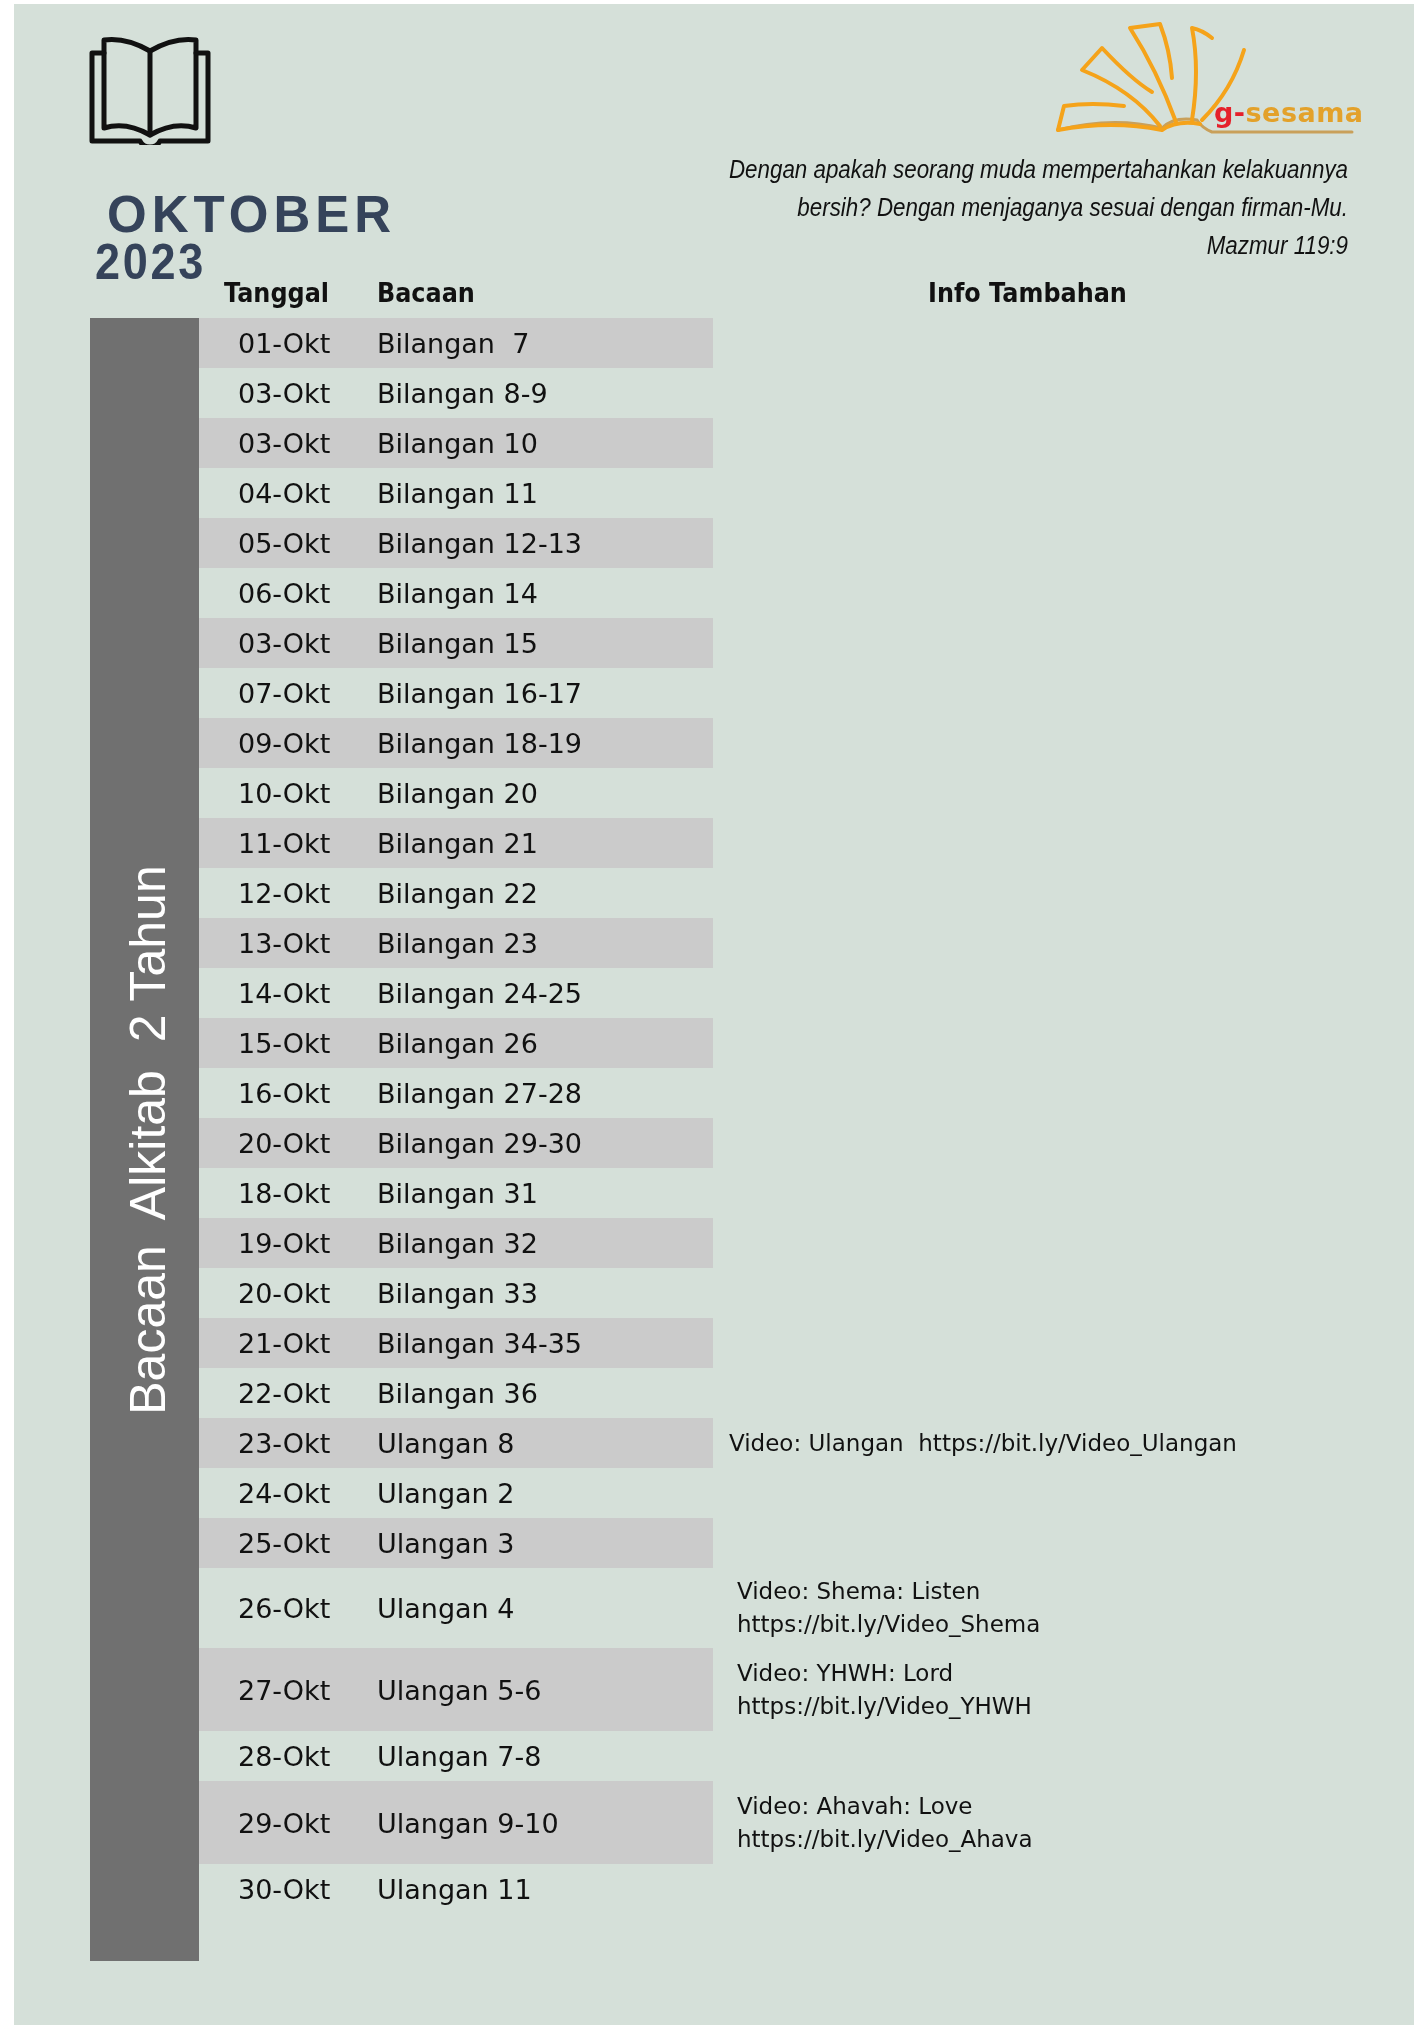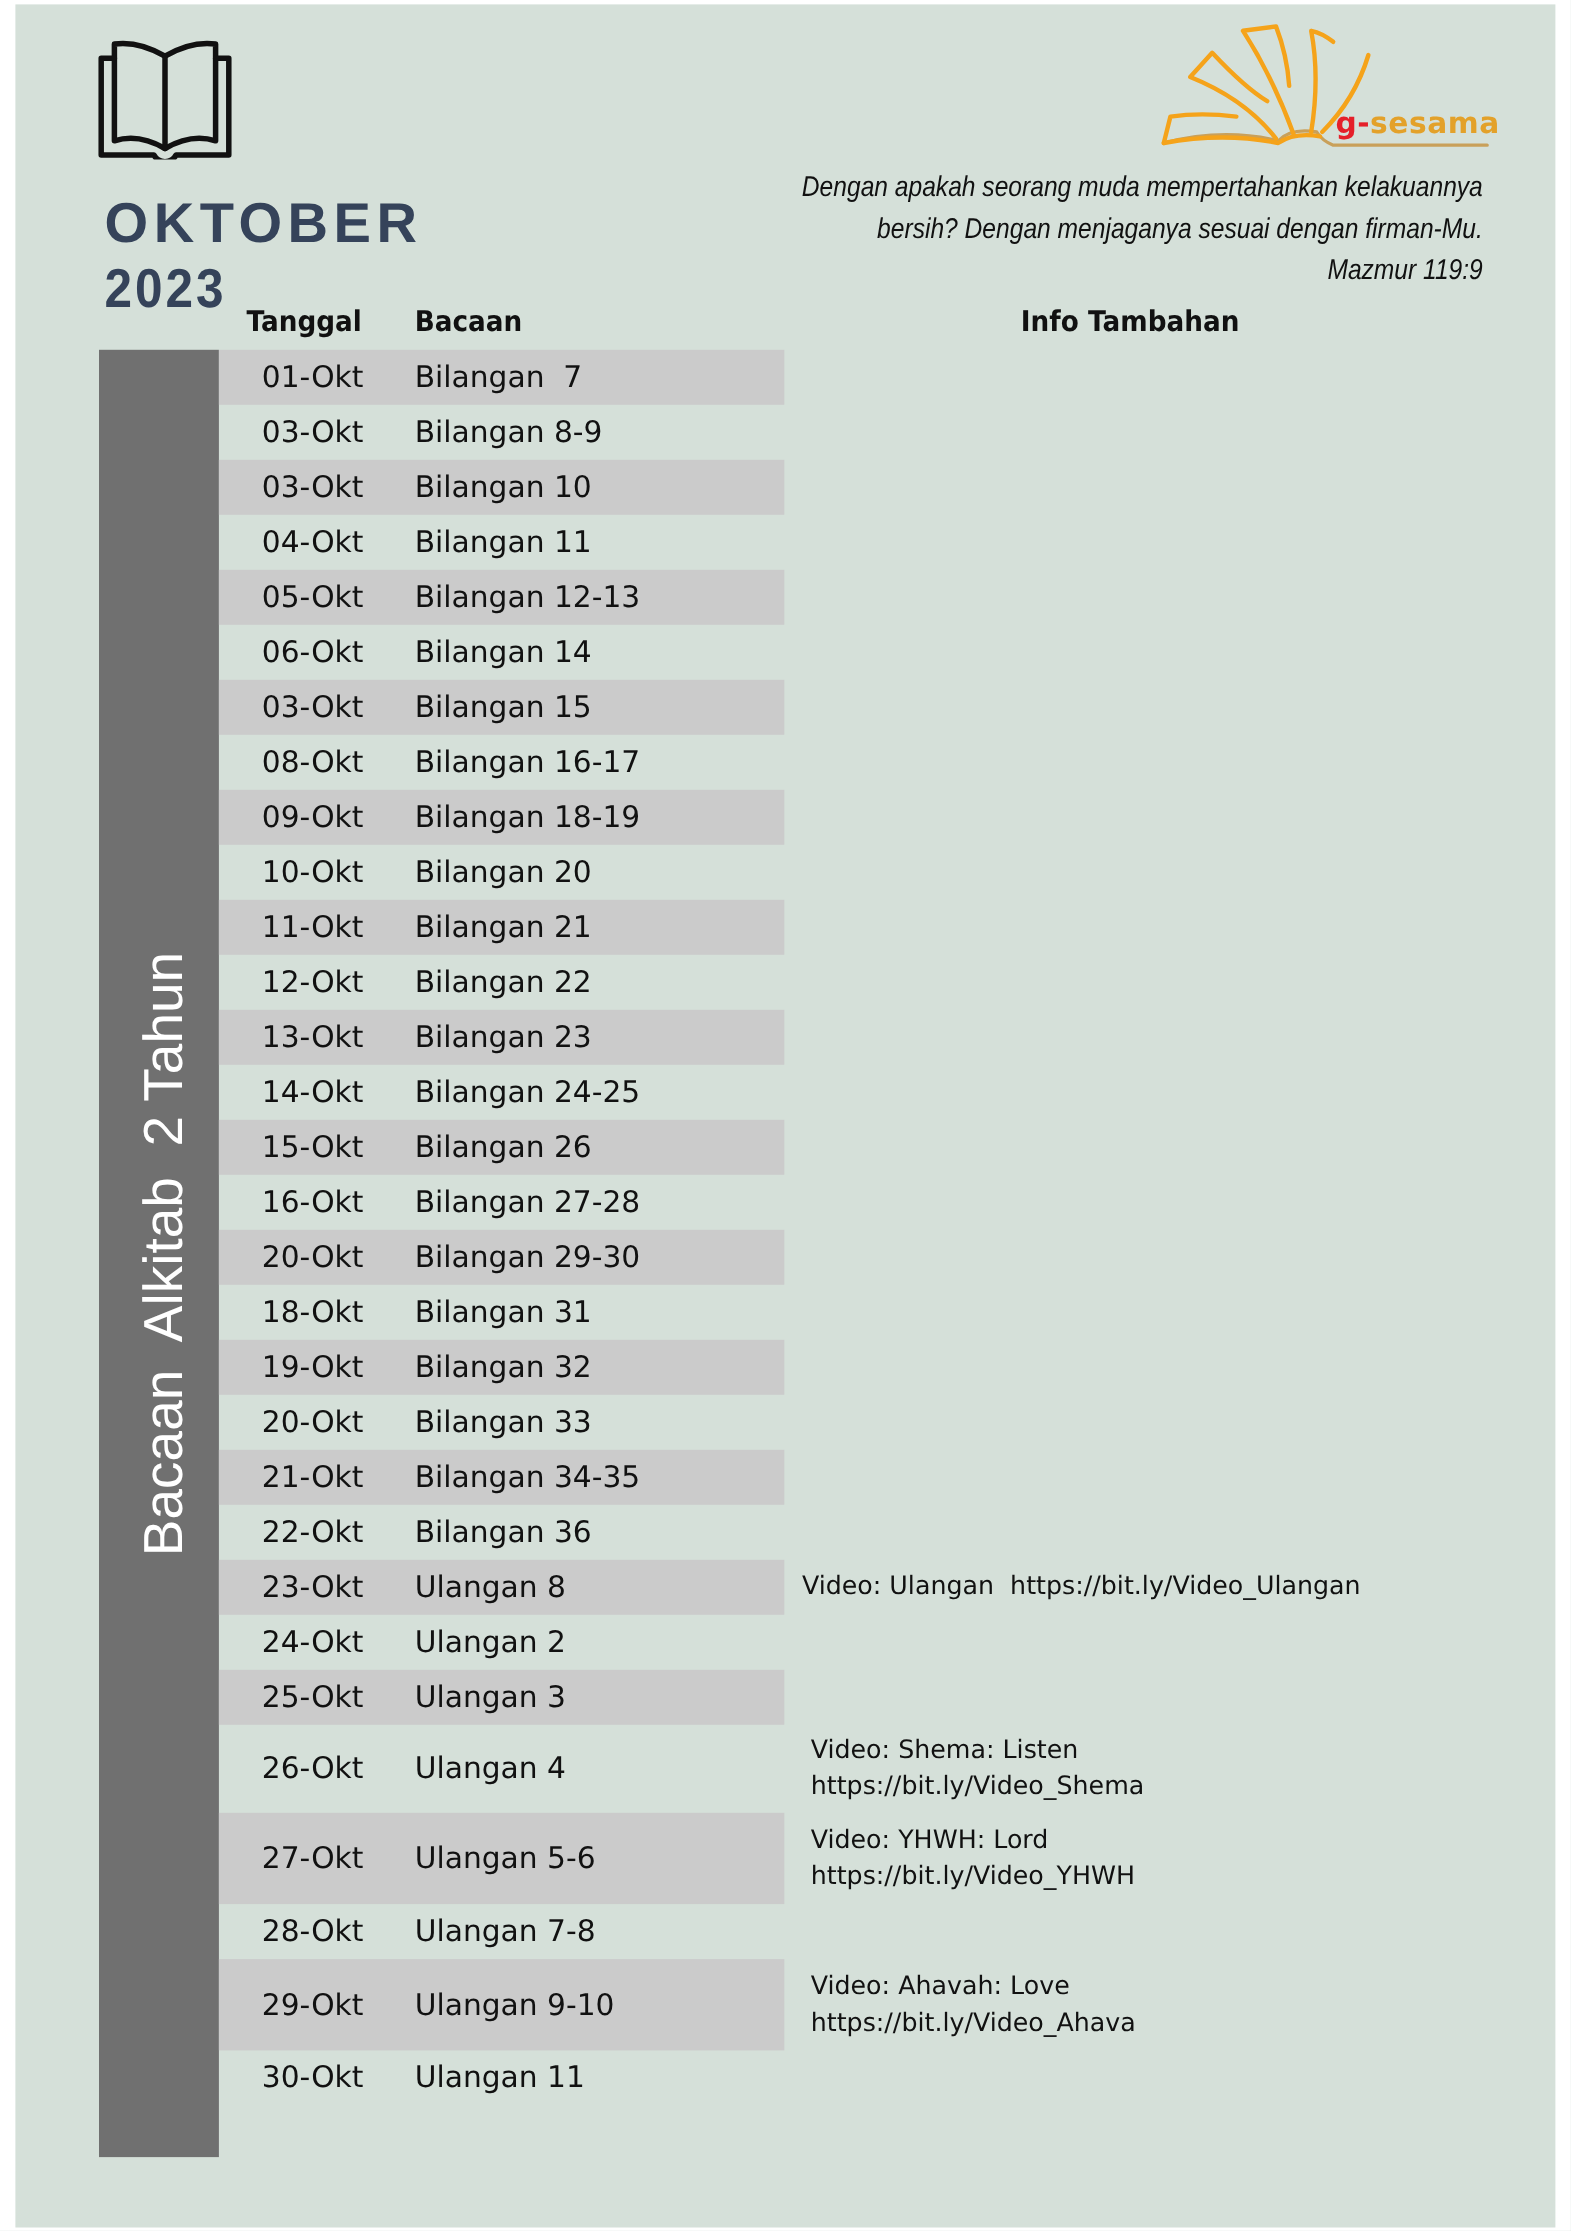--- a/index.html
+++ b/index.html
@@ -10,21 +10,21 @@
   }
   .panel {
     position: absolute; left: 14px; top: 4px; width: 1400px; height: 2021px;
     background: #d5e0d9;
   }
   .book-icon { position: absolute; left: 88px; top: 33px; width: 124px; height: 112px; }
   .month {
     position: absolute; left: 95px; top: 173px;
     font-family: "Liberation Sans", sans-serif; font-weight: bold;
     font-size: 51px; line-height: 60px; letter-spacing: 5px;
-    color: #35435a; margin: 0;
+    color: #35435a; margin: 12px;
   }
   .year {
     position: absolute; left: 95px; top: 234px;
     font-family: "Liberation Sans", sans-serif; font-weight: bold;
     font-size: 50px; line-height: 56px; letter-spacing: 3px;
     color: #35435a; transform: scaleX(0.9); transform-origin: left center;
   }
   .logo { position: absolute; left: 1052px; top: 20px; width: 312px; height: 120px; }
   .logo-text {
     position: absolute; left: 1214px; top: 100px;
@@ -150,21 +150,21 @@
       <div class="date">06-Okt</div>
       <div class="reading">Bilangan 14</div>
     </div>
     <div class="row odd">
       <div class="stripe"></div>
       <div class="date">03-Okt</div>
       <div class="reading">Bilangan 15</div>
     </div>
     <div class="row even">
       <div class="stripe"></div>
-      <div class="date">08-Okt</div>
+      <div class="date">07-Okt</div>
       <div class="reading">Bilangan 16-17</div>
     </div>
     <div class="row odd">
       <div class="stripe"></div>
       <div class="date">09-Okt</div>
       <div class="reading">Bilangan 18-19</div>
     </div>
     <div class="row even">
       <div class="stripe"></div>
       <div class="date">10-Okt</div>

